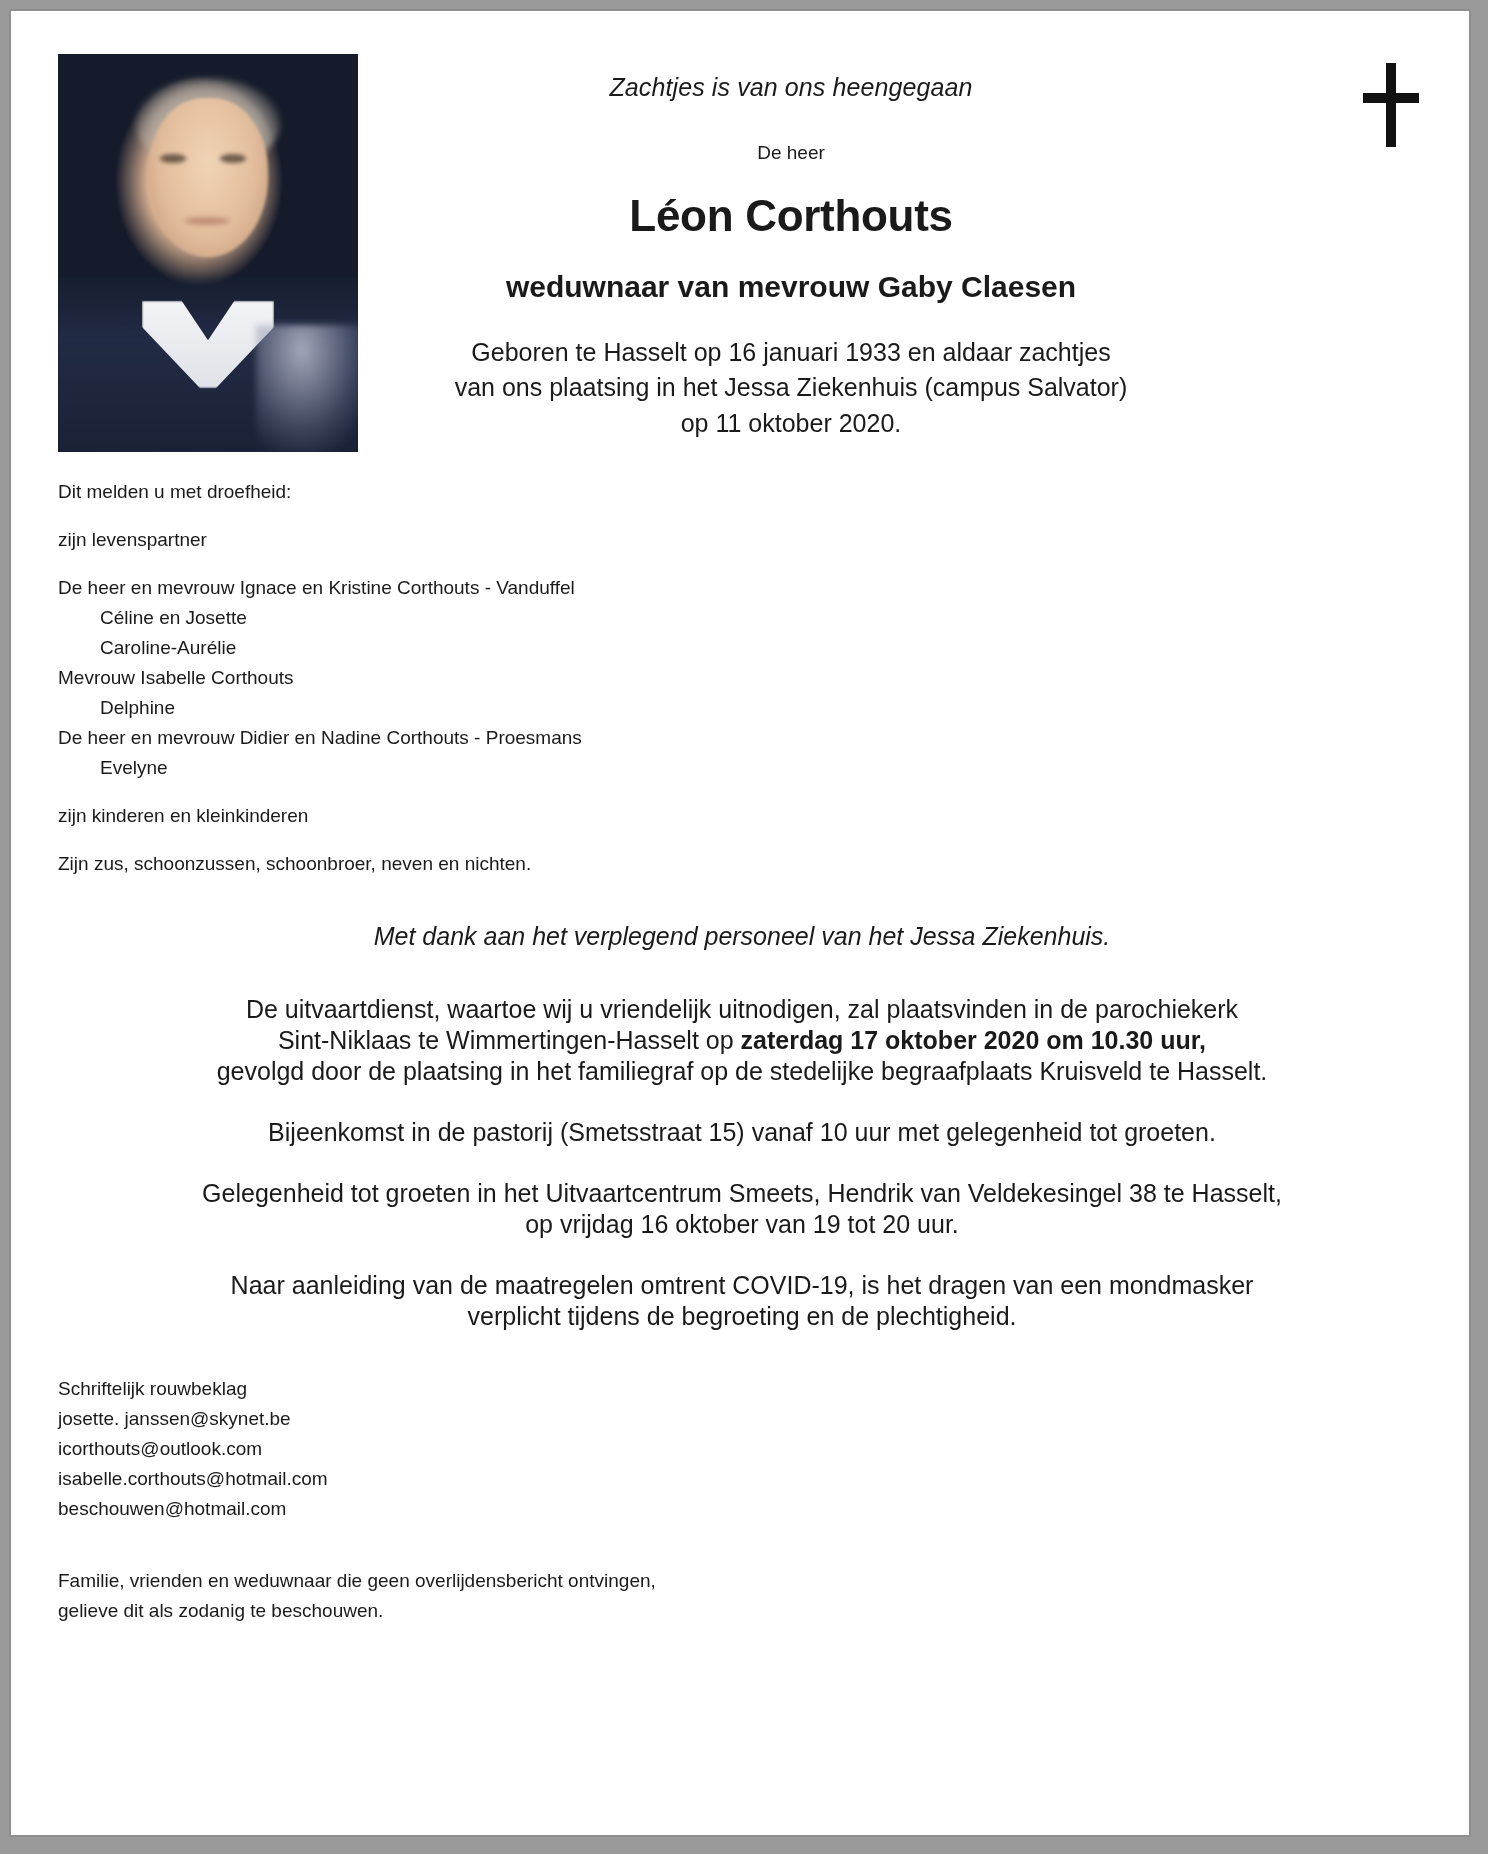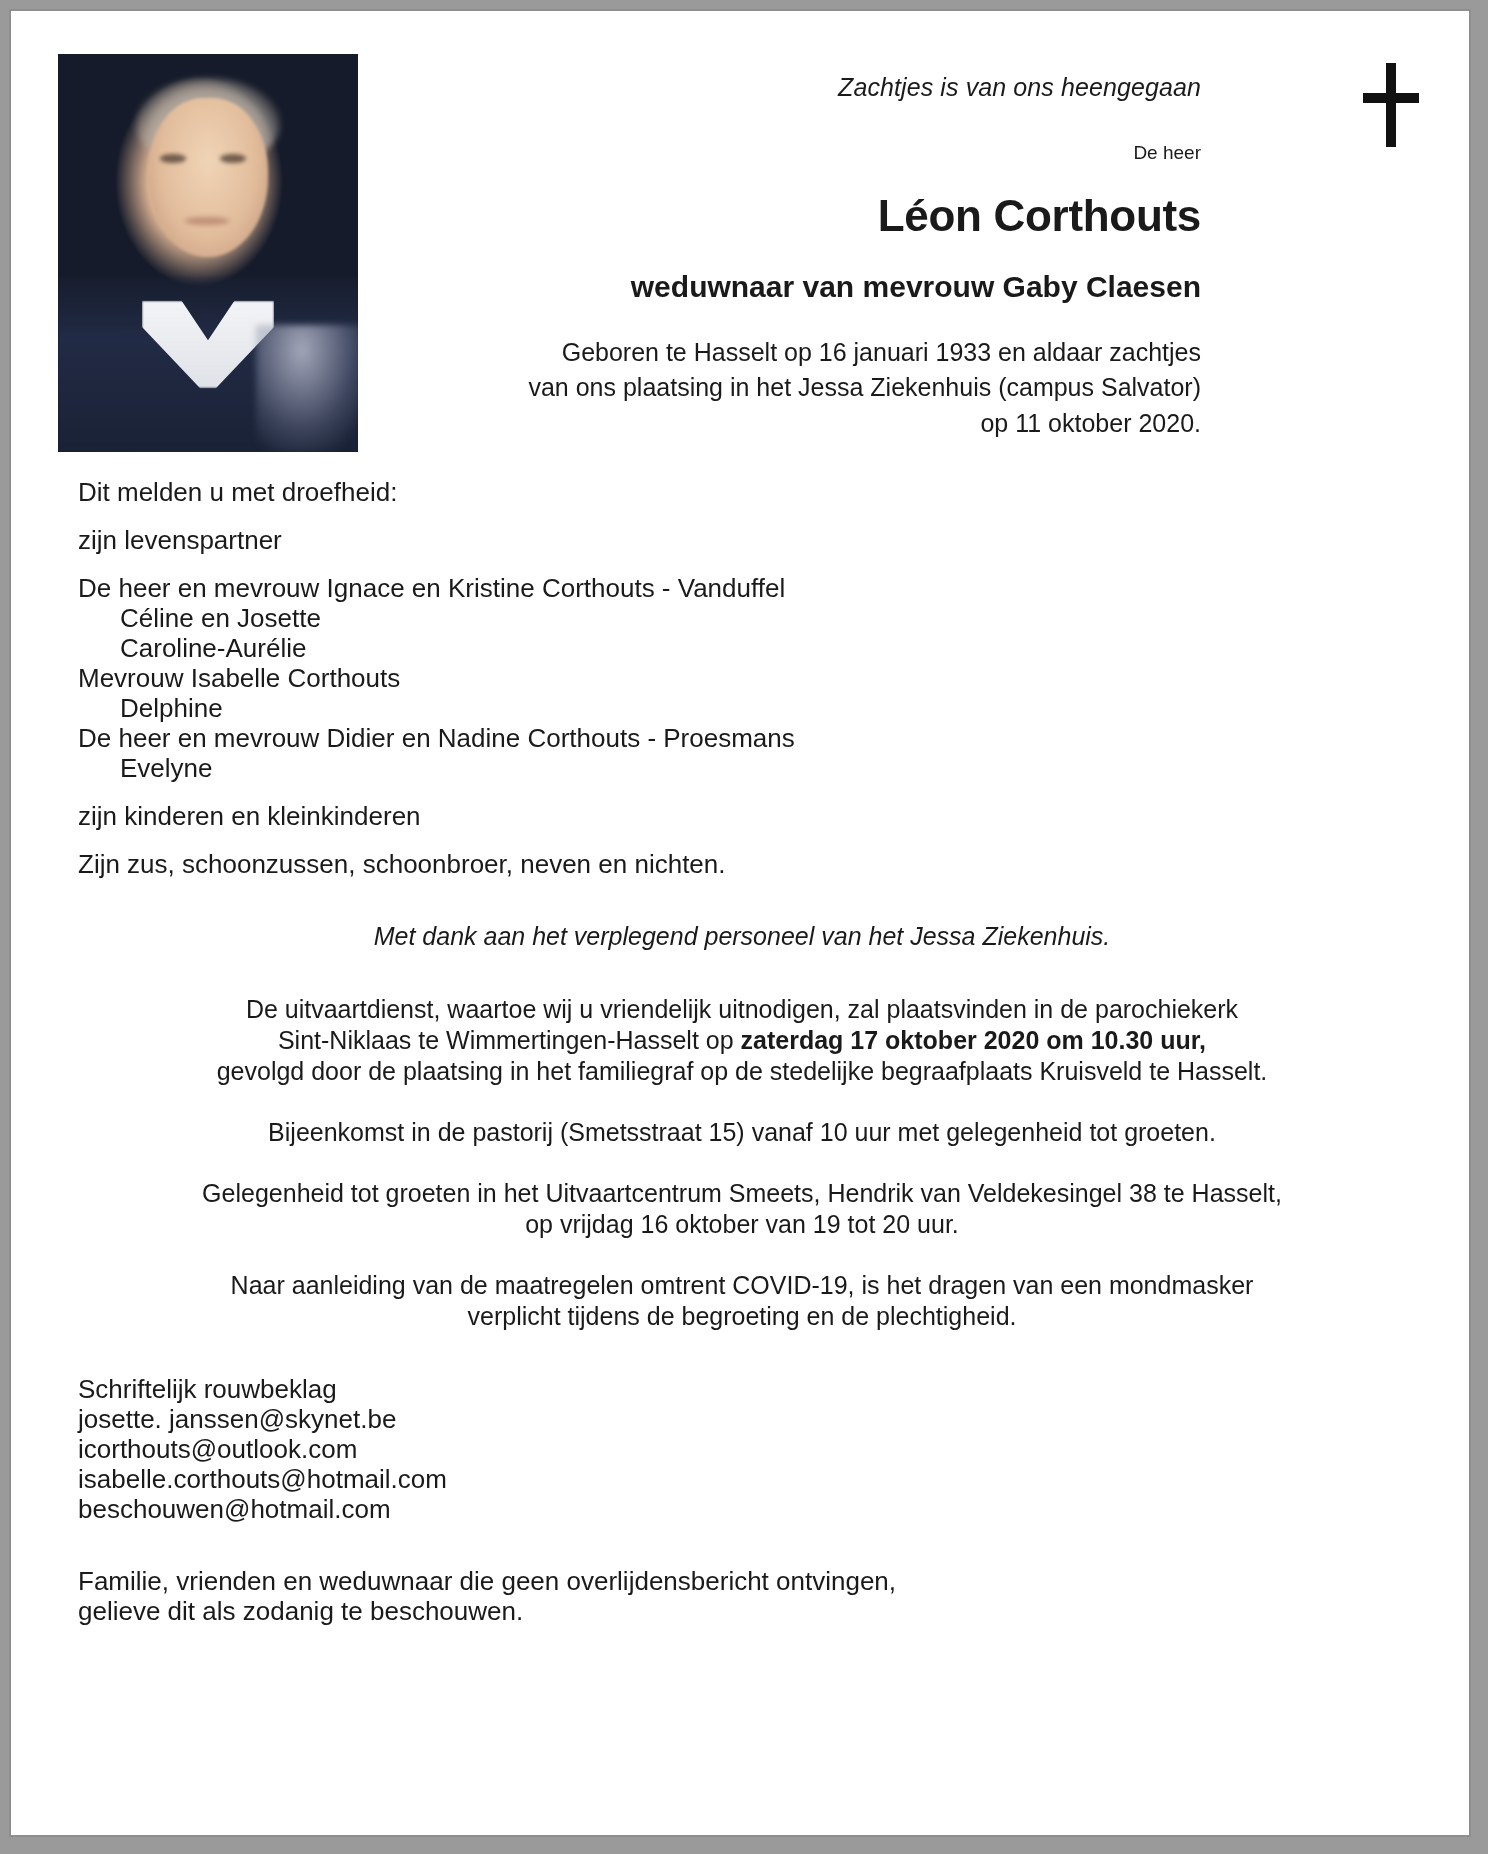--- a/index.html
+++ b/index.html
@@ -124,21 +124,21 @@
     width: 56px; height: 10px;
     background: #111;
   }
 
   
   .headblock {
     position: absolute;
     left: 370px;
     top: 60px;
     width: 820px;
-    text-align: right;
+    text-align: center;
   }
   .kicker {
     font-size: 25px;
     font-style: italic;
     letter-spacing: .1px;
     line-height: 1.3;
   }
   .deheer {
     margin-top: 38px;
     font-size: 19px;
@@ -164,24 +164,23 @@
   }
 
   
   .body {
     position: absolute;
     left: 47px;
     top: 466px;
     width: 1368px;
   }
   .ln {
-    font-size: 26px;
+    font-size: 19px;
     line-height: 30px;
     white-space: pre;
-    margin-left: 20px;
   }
   .ln.indent { padding-left: 42px; }
   .ln.right { text-align: right; }
   .gap-sm { height: 18px; }
   .gap-md { height: 30px; }
   .gap-lg { height: 42px; }
   .italic { font-style: italic; }
   .para {
     font-size: 25px;
     line-height: 31px;

